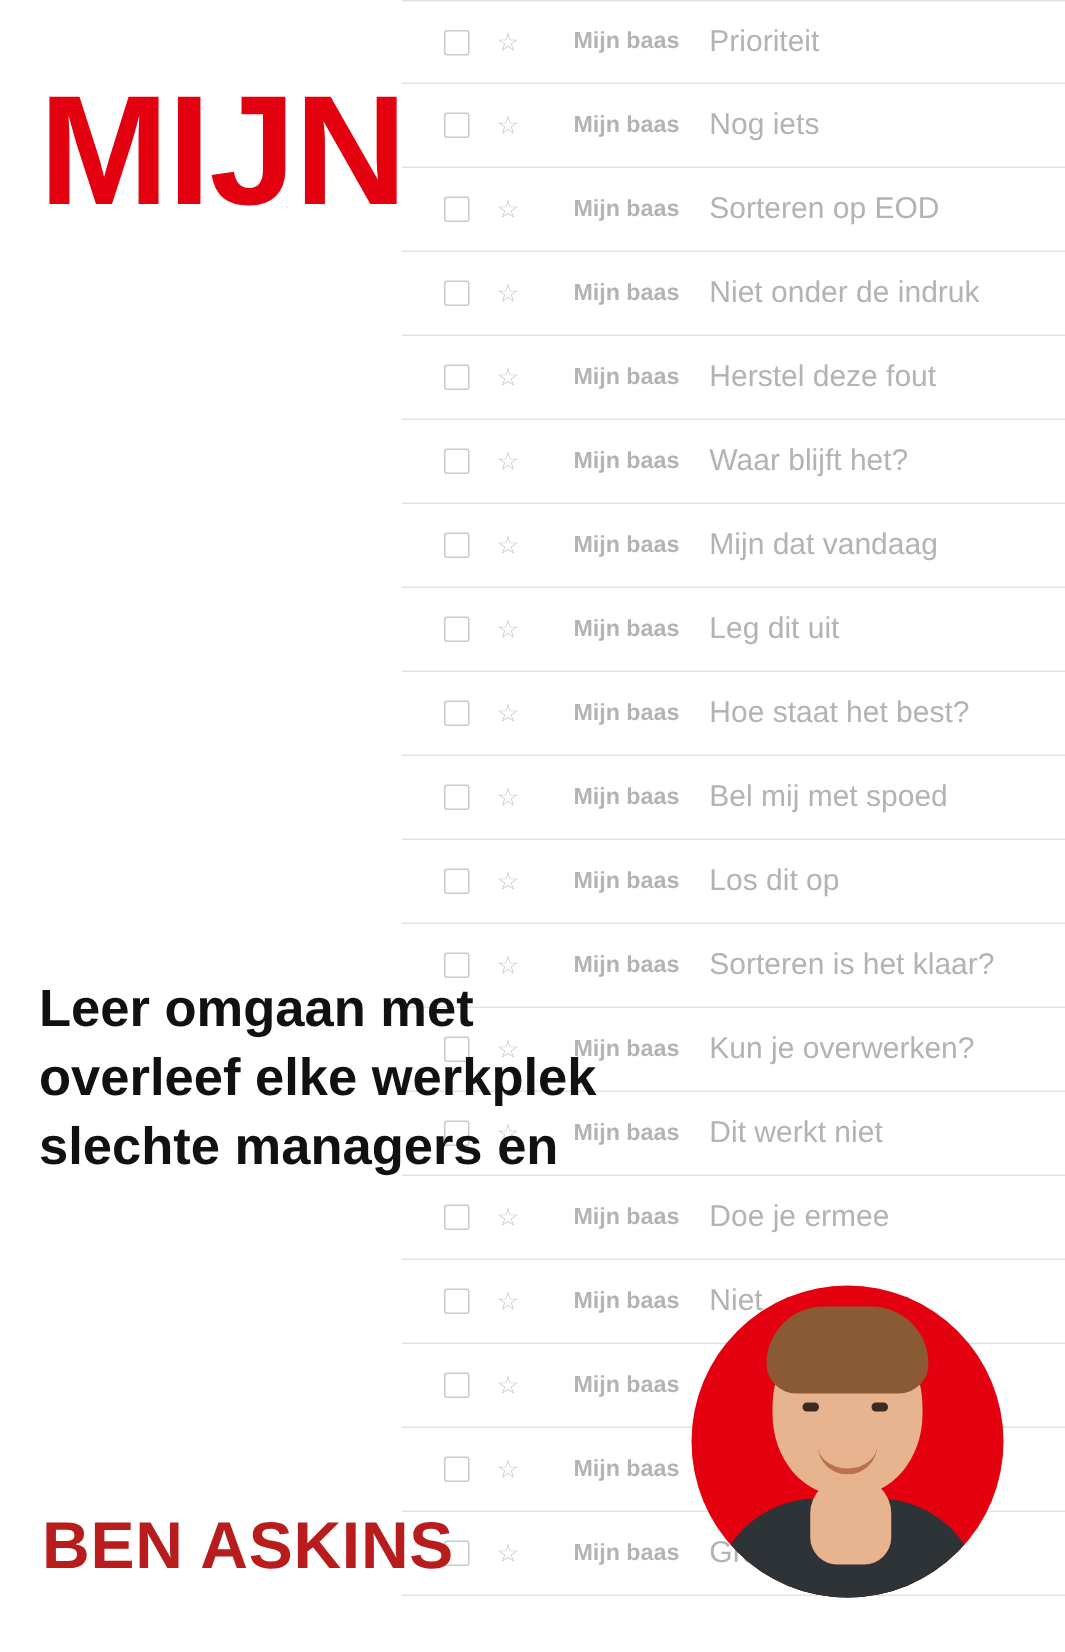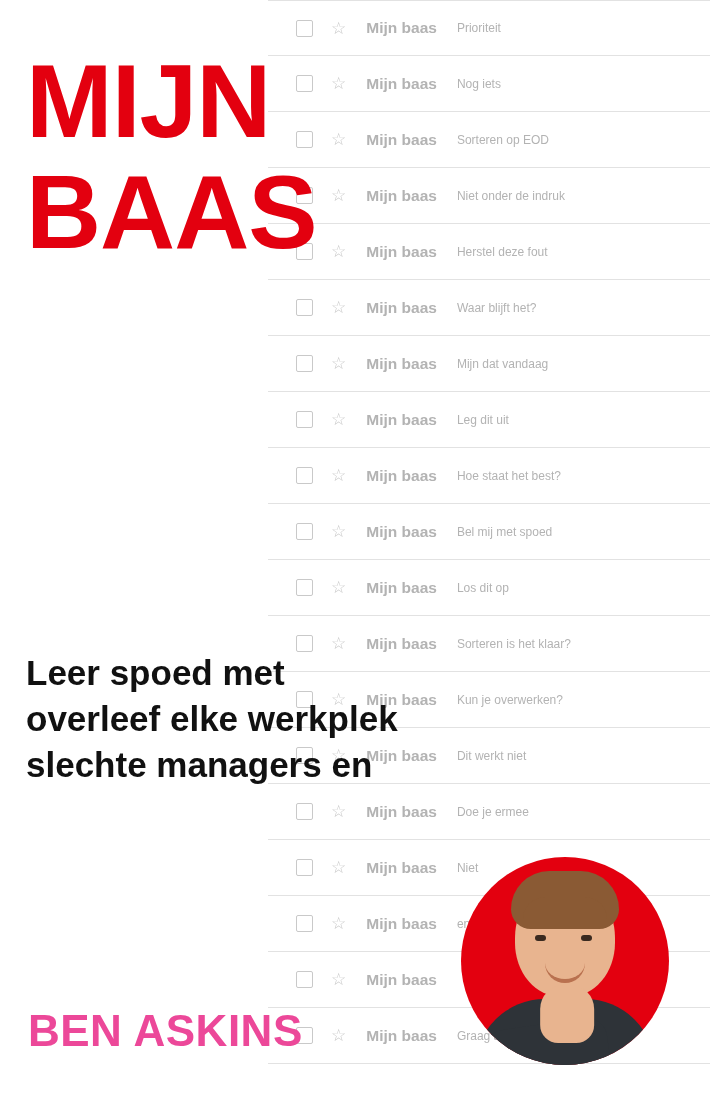--- a/index.html
+++ b/index.html
@@ -47,31 +47,31 @@
     flex: 0 0 auto;
   }
   .star {
     margin-left: 18px;
     color: #c9c9c9;
     font-size: 17px;
     line-height: 1;
     flex: 0 0 auto;
   }
   .sender {
-    margin-left: 20px;
+    margin-left: 36px;
     color: #b3b3b3;
     font-size: 15.5px;
     font-weight: 700;
     white-space: nowrap;
     flex: 0 0 auto;
   }
   .subject {
     margin-left: 20px;
     color: #b3b3b3;
-    font-size: 12px;
+    font-size: 20px;
     white-space: nowrap;
     flex: 0 0 auto;
   }
 
   
   .title-block {
     position: absolute;
     left: 26px;
     top: 39px;
     z-index: 3;
@@ -103,21 +103,21 @@
     line-height: 1.32;
     margin: 0;
     white-space: nowrap;
   }
 
   .author {
     position: absolute;
     left: 28px;
     top: 1006px;
     z-index: 3;
-    color: #ec4899;
+    color: #b91c1c;
     font-weight: 700;
     font-size: 44px;
     letter-spacing: 0.5px;
     white-space: nowrap;
   }
 
   
   .photo {
     position: absolute;
     left: 461px;
@@ -328,25 +328,24 @@
     <div class="inbox-row">
       <div class="cb"></div>
       <div class="star">☆</div>
       <div class="sender">Mijn baas</div>
       <div class="subject">Graag            aar</div>
     </div>
   </div>
 
   <div class="title-block">
     <div class="title-line">MIJN</div>
-    <div class="title-line">BAAS</div>
   </div>
 
   <div class="subtitle-block">
-    <div class="subtitle-line">Leer spoed met</div>
+    <div class="subtitle-line">Leer omgaan met</div>
     <div class="subtitle-line">overleef elke werkplek</div>
     <div class="subtitle-line">slechte managers en</div>
   </div>
 
   <div class="photo">
     <div class="body"></div>
     <div class="arm"></div>
     <div class="head"></div>
     <div class="hair"></div>
     <div class="eye l"></div>

